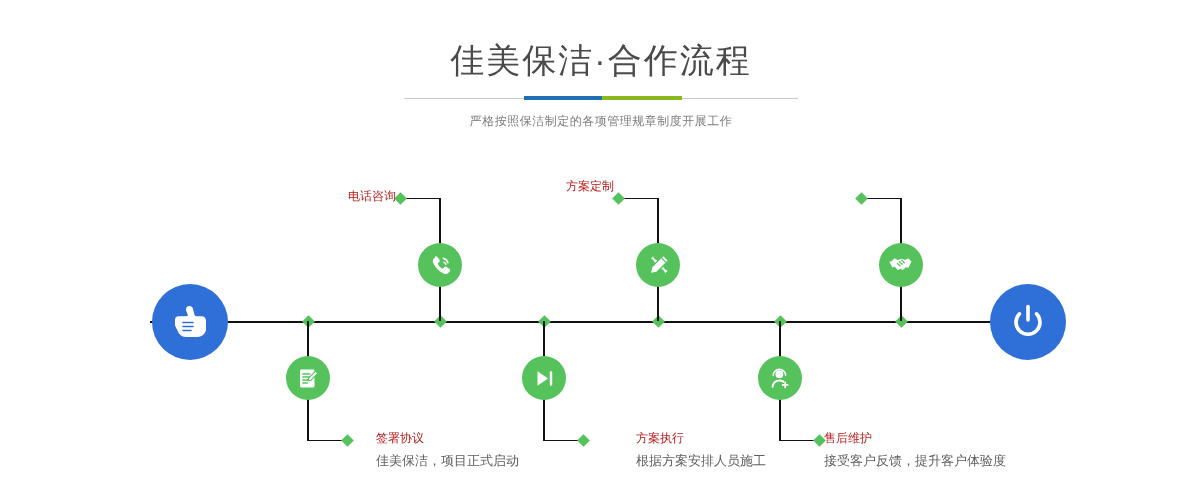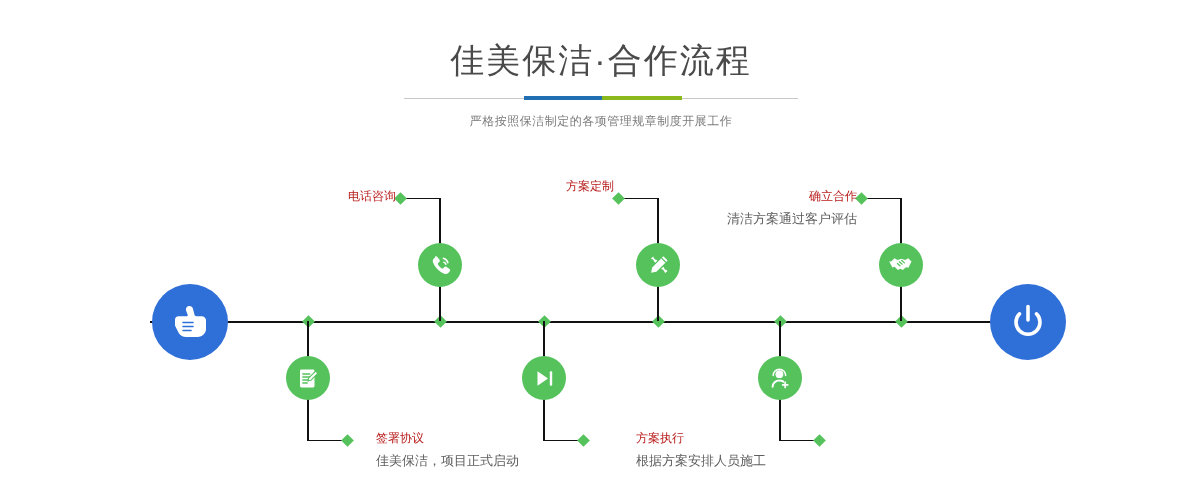--- a/index.html
+++ b/index.html
@@ -234,34 +234,34 @@
     <div class="stem h" style="left:861px; top:197.6px; width:40px;"></div>
     <div class="diamond" style="left:857px; top:193.5px;"></div>
     <div class="node" style="left:879px; top:243px;">
       <span>
         <svg width="26" height="26" viewBox="0 0 26 26" fill="none">
           <path d="M3.2 9.6l3.3-3.3 3 1.6 4-1.1 3.6 1.1 3.1-1.6 3.3 3.3-3.1 6.2-2.6-.6-2.9 2.8-2.4-1.3-2.6 1.3-3.3-3.2-2.2.7-3.2-5.9z" fill="#ffffff"></path>
           <path d="M9.4 11.5l2.6 2.3M11.4 9.7l2.8 2.5M13.6 8.3l2.9 2.6" stroke="#55c25c" stroke-width="1.2" stroke-linecap="round"></path>
         </svg>
       </span>
     </div>
-    <div class="lbl up" style="left:665px; top:186px; width:192px;">
-      <div class="t">确立合作</div>
-      <div class="s">清洁方案通过客户评估</div>
-    </div>
 
     <div class="diamond" style="left:775.5px; top:317px;"></div>
     <div class="stem v" style="left:779.3px; top:321px; height:119px;"></div>
     <div class="stem h" style="left:779px; top:439.6px; width:40px;"></div>
     <div class="diamond" style="left:815px; top:435.5px;"></div>
     <div class="node" style="left:758px; top:356px;">
       <span>
         <svg width="25" height="25" viewBox="0 0 25 25" fill="none">
           <circle cx="11.4" cy="8.2" r="3.9" fill="#ffffff"></circle>
           <path d="M4.6 20.8c0-3.8 3.1-6.3 6.8-6.3 1.5 0 2.9.4 4 1.1" stroke="#ffffff" stroke-width="2" stroke-linecap="round"></path>
           <path d="M5.2 9.4a6.2 6.2 0 0 1 12.4 0" stroke="#ffffff" stroke-width="1.5" stroke-linecap="round"></path>
           <path d="M17.2 16.4v5M14.7 18.9h5" stroke="#ffffff" stroke-width="1.8" stroke-linecap="round"></path>
         </svg>
       </span>
     </div>
+    <div class="lbl down" style="left:824px; top:428px; width:250px;">
+      <div class="t">售后维护</div>
+      <div class="s">接受客户反馈，提升客户体验度</div>
+    </div>
 
   </div>
 </div>
 
 </body></html>

